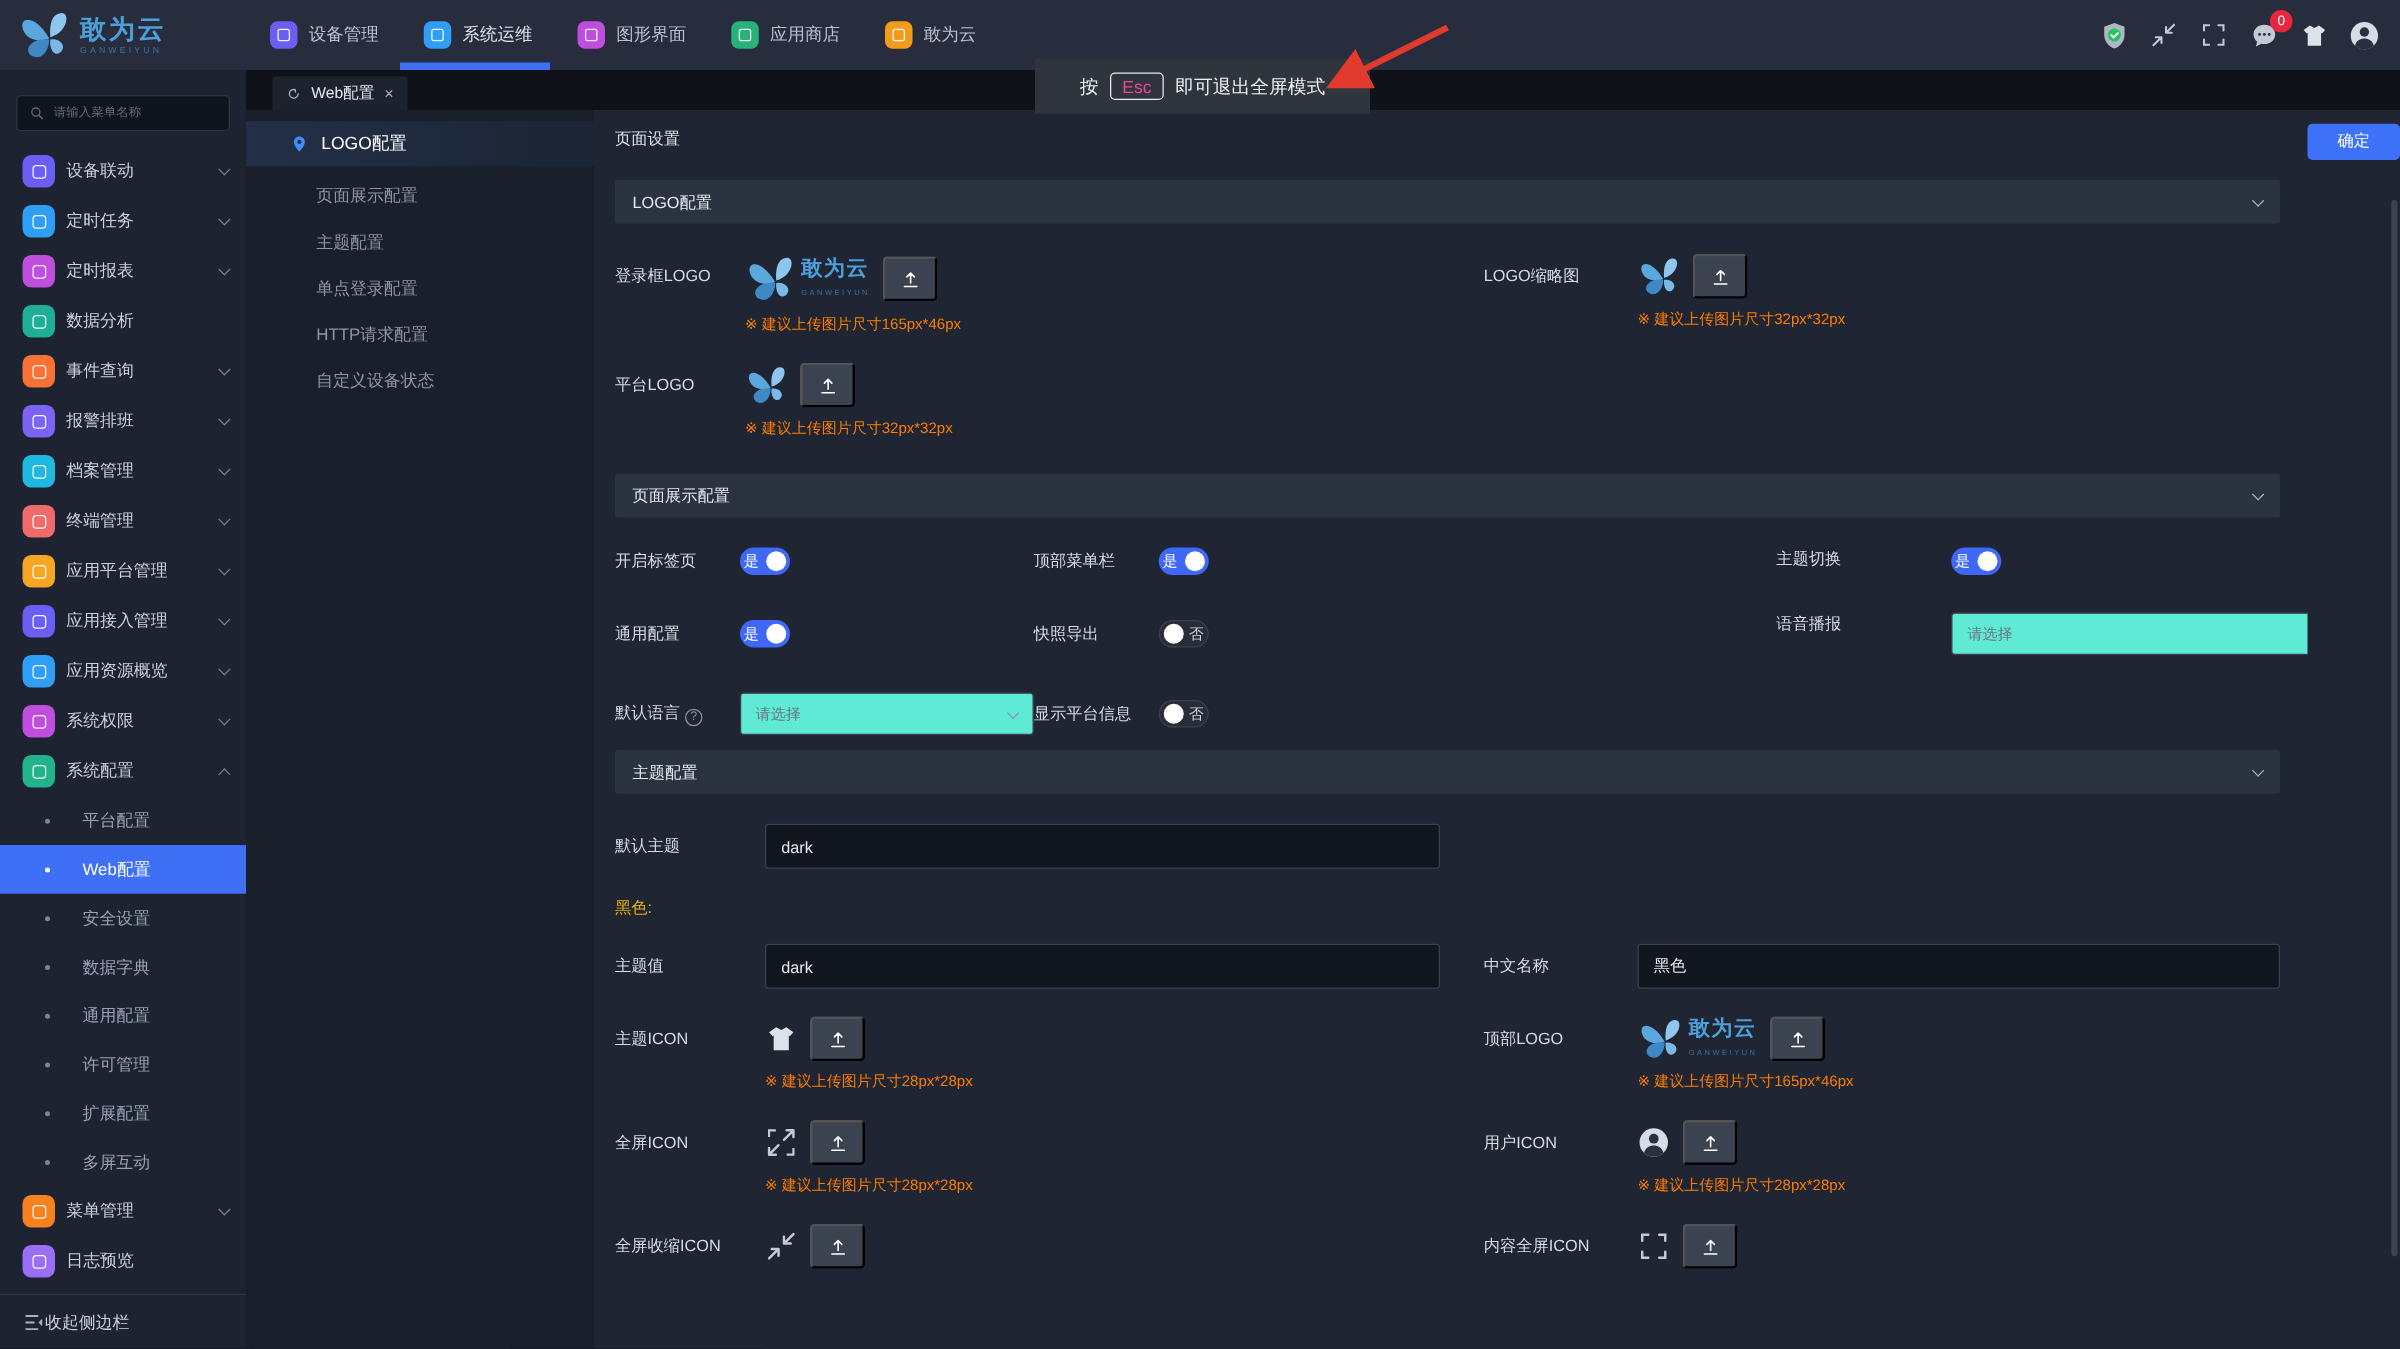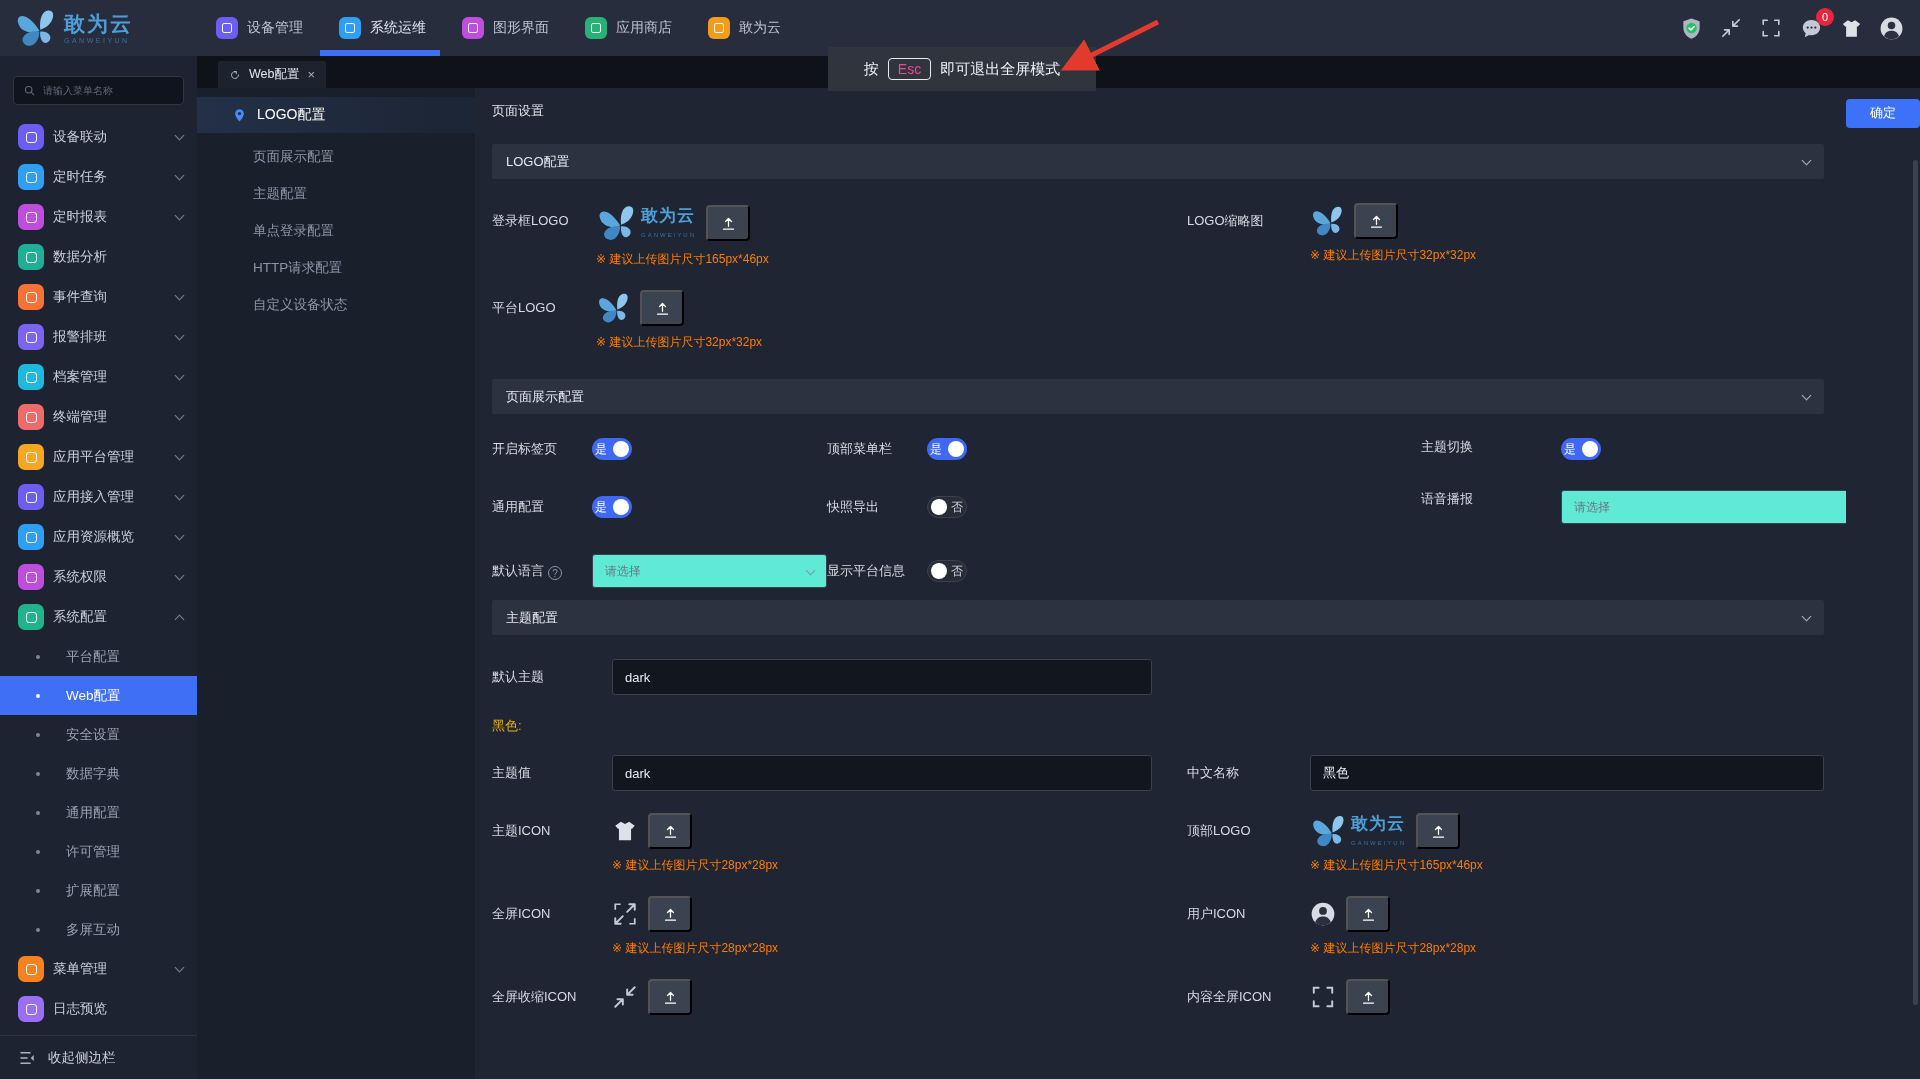--- a/index.html
+++ b/index.html
@@ -41,21 +41,21 @@
   .s-ic{width:26px;height:26px;border-radius:7px;display:flex;align-items:center;justify-content:center;flex-shrink:0}
   .s-ic i{display:block;width:11px;height:11px;border:1.5px solid #fff;border-radius:3px;opacity:.95}
   .s-lb{margin-left:9px;font-size:13.5px;color:#cad0dc;flex:1;white-space:nowrap}
   .chv{width:7px;height:7px;border-right:1.5px solid #76descript;border-right:1.5px solid #7c8598;border-bottom:1.5px solid #7c8598;
     transform:rotate(45deg);margin-top:-3px;flex-shrink:0}
   .chv.up{transform:rotate(-135deg);margin-top:4px}
   .sub-item{height:39px;display:flex;align-items:center;padding-left:36px;font-size:13.5px;color:#99a1b3;cursor:pointer}
   .sub-item .dot{width:4px;height:4px;border-radius:50%;background:#7c8598;margin-right:26px;flex-shrink:0}
   .sub-item.active{background:#3e6ff5;color:#fff}
   .sub-item.active .dot{background:#fff}
-  .side-foot{border-top:1px solid #2c3342;margin:0 0;height:44px;display:flex;align-items:center;padding-left:18px;gap:12px;cursor:pointer;flex-shrink:0}
+  .side-foot{border-top:1px solid #2c3342;margin:0 0;height:44px;display:flex;align-items:center;padding-left:18px;cursor:pointer;flex-shrink:0}
   .side-foot span{font-size:13.5px;color:#cad0dc}
 
   .c-i1{background:#6a5ff2}.c-i2{background:#2f9ff5}.c-i3{background:#bf4ede}.c-i4{background:#1fae96}
   .c-i5{background:#f77234}.c-i6{background:#7b64f2}.c-i7{background:#1fb9e0}.c-i8{background:#ef6b6b}
   .c-i9{background:#f5a623}.c-i10{background:#6a5ff2}.c-i11{background:#2f9ff5}.c-i12{background:#bf4ede}
   .c-i13{background:#21b38b}.c-i14{background:#f5821f}.c-i15{background:#9a6ef5}
 
   
   .right{flex:1;display:flex;flex-direction:column;min-width:0}
   .tabbar{height:32px;background:#0f1319;display:flex;align-items:flex-end;flex-shrink:0}

